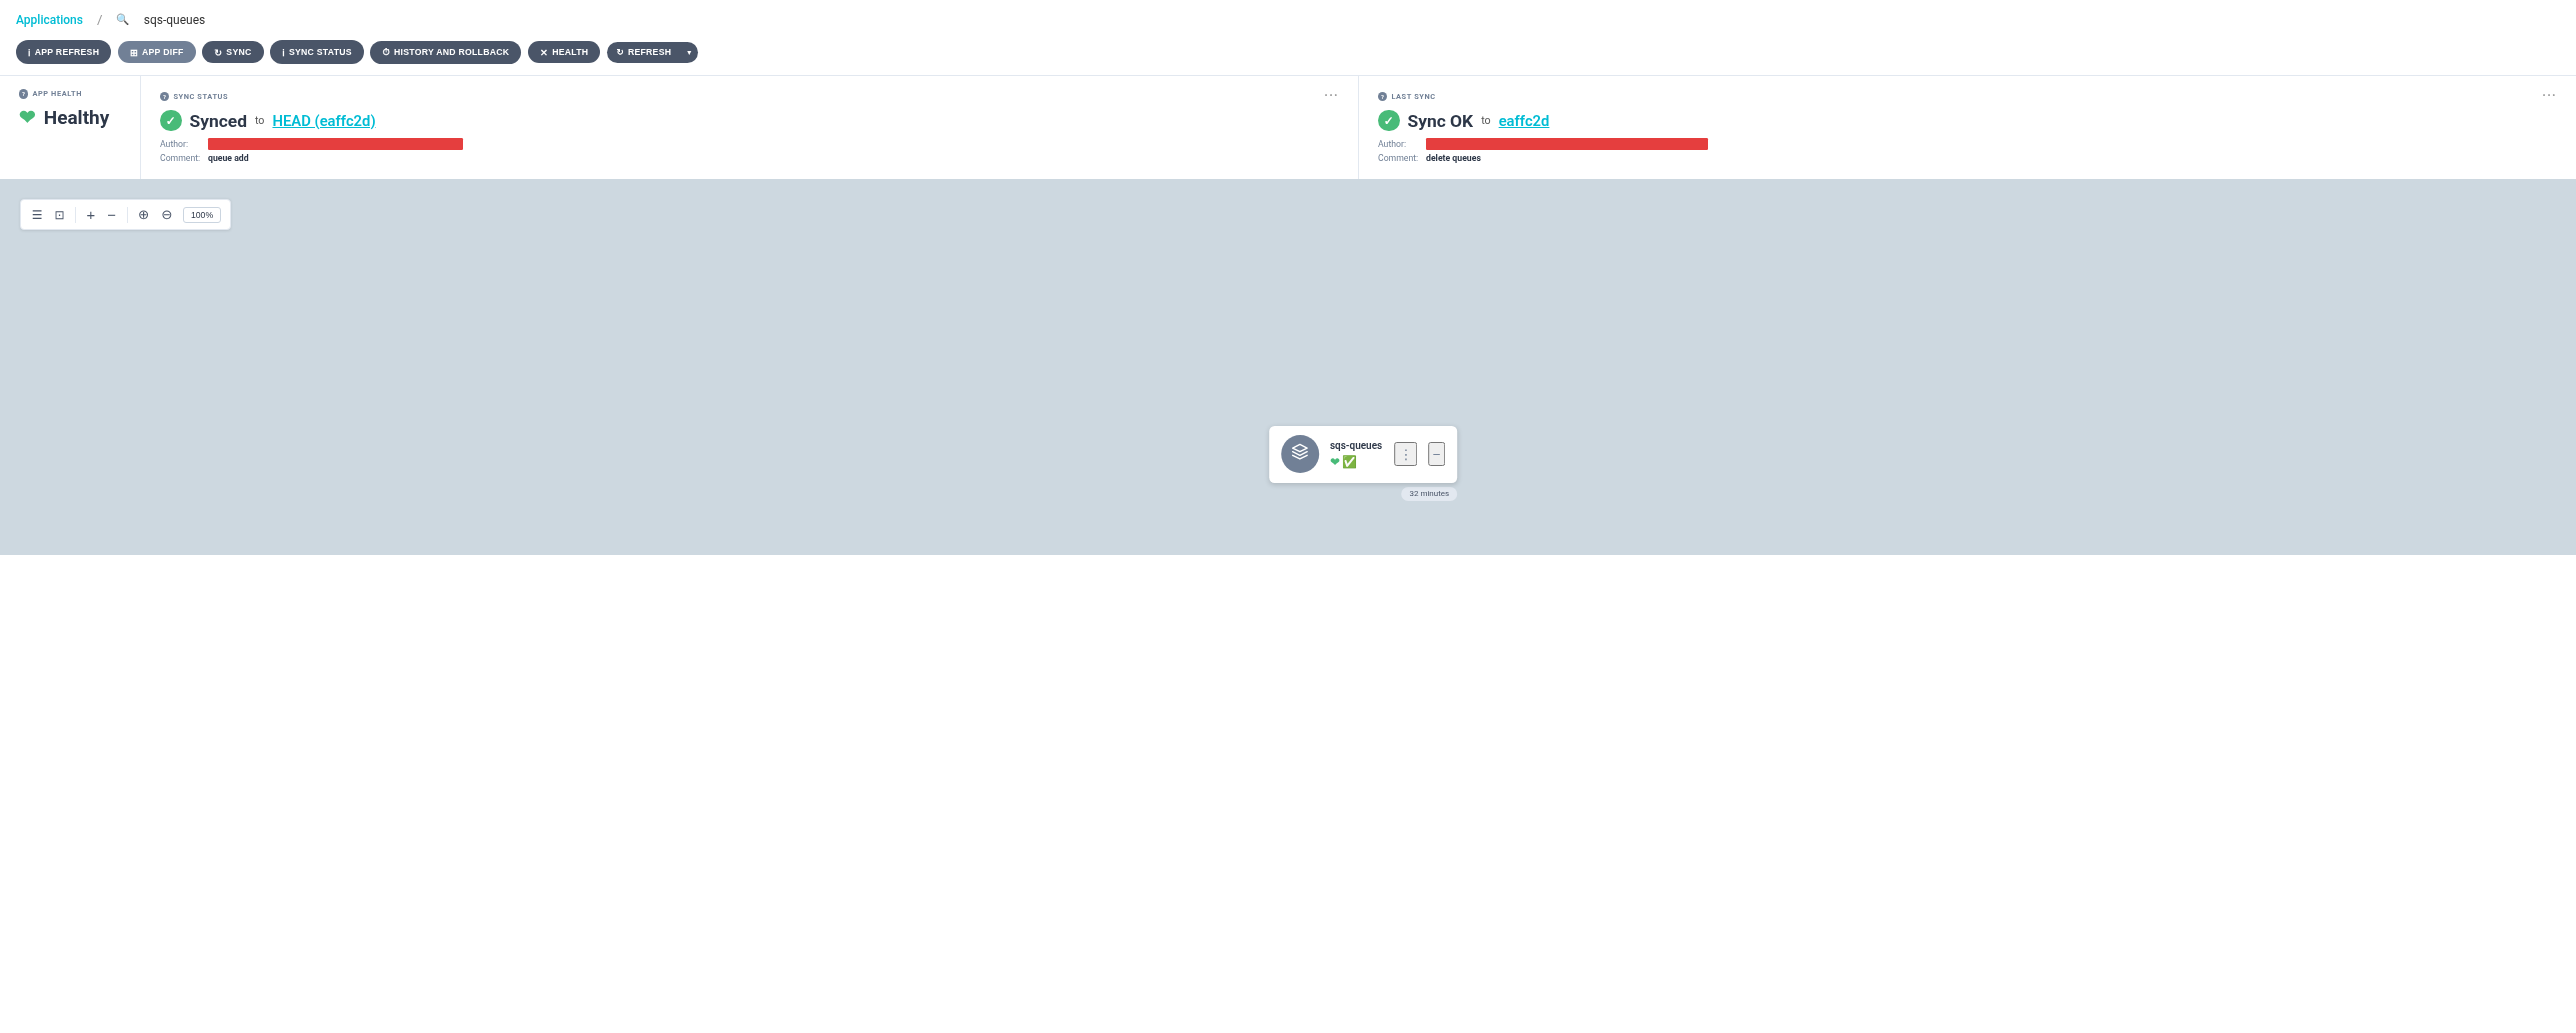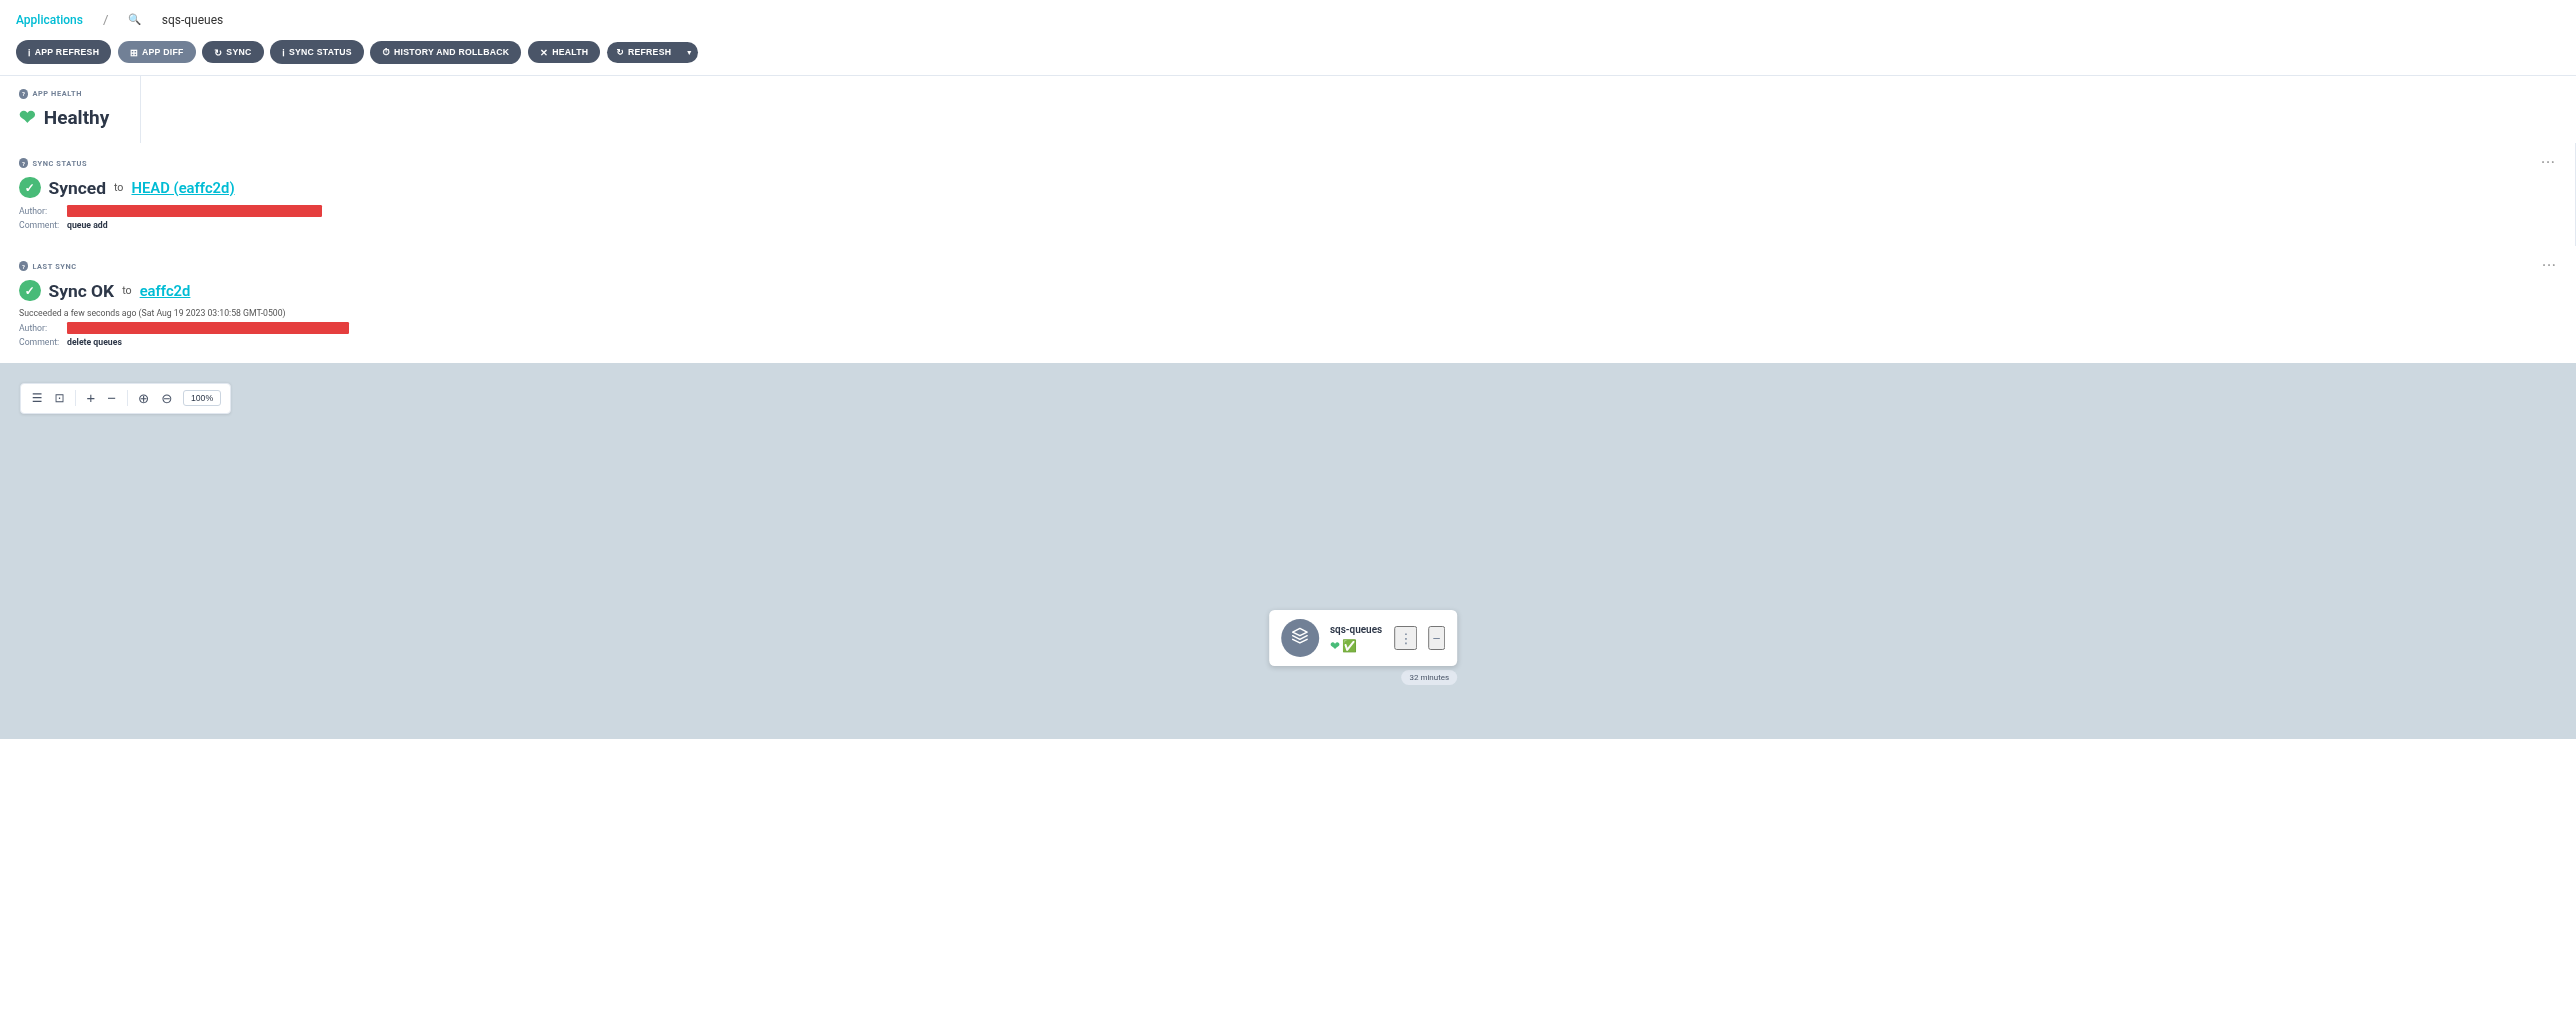--- a/index.html
+++ b/index.html
@@ -8,21 +8,21 @@
       background: #fff;
       font-size: 9.4px;
       color: #333;
     }
 
     
     .breadcrumb {
       display: flex;
       align-items: center;
       padding: 12px 16px 6.7px 16px;
-      gap: 20px;
+      gap: 14px;
       font-size: 12px;
     }
     .breadcrumb-app-link {
       color: #00bcd4;
       font-weight: 500;
       cursor: pointer;
       text-decoration: none;
     }
     .breadcrumb-separator {
       color: #999;
@@ -341,21 +341,20 @@
       border-radius: 8px;
       padding: 2.7px 8px;
       margin-top: 4px;
       align-self: flex-end;
     }
 
     .info-panels-row {
       display: flex;
       border-top: 0.7px solid #e2e8f0;
       background: #fff;
-      flex-direction: column;
     }
     .panel-sync-status {
       flex: 1;
       border-right: 0.7px solid #e2e8f0;
     }
     .panel-last-sync {
       flex: 1;
     }
   </style>
 </head>
@@ -442,21 +441,20 @@
       <span class="info-icon">?</span>
       <span>LAST SYNC</span>
       <span class="info-panel-menu">···</span>
     </div>
     <div class="sync-status-main">
       <div class="sync-ok-icon">✓</div>
       <span>Sync OK</span>
       <span style="font-size:10.7px; font-weight:400; color:#555;">to</span>
       <span class="head-link">eaffc2d</span>
     </div>
-    <div class="sync-meta">Succeeded a few seconds ago (Sat Aug 19 2023 03:10:58 GMT-0500)</div>
     <div class="sync-detail-row">
       <span class="label">Author:</span>
       <span class="redacted-bar-sm"></span>
     </div>
     <div class="sync-detail-row">
       <span class="label">Comment:</span>
       <span class="sync-comment">delete queues</span>
     </div>
   </div>
 

